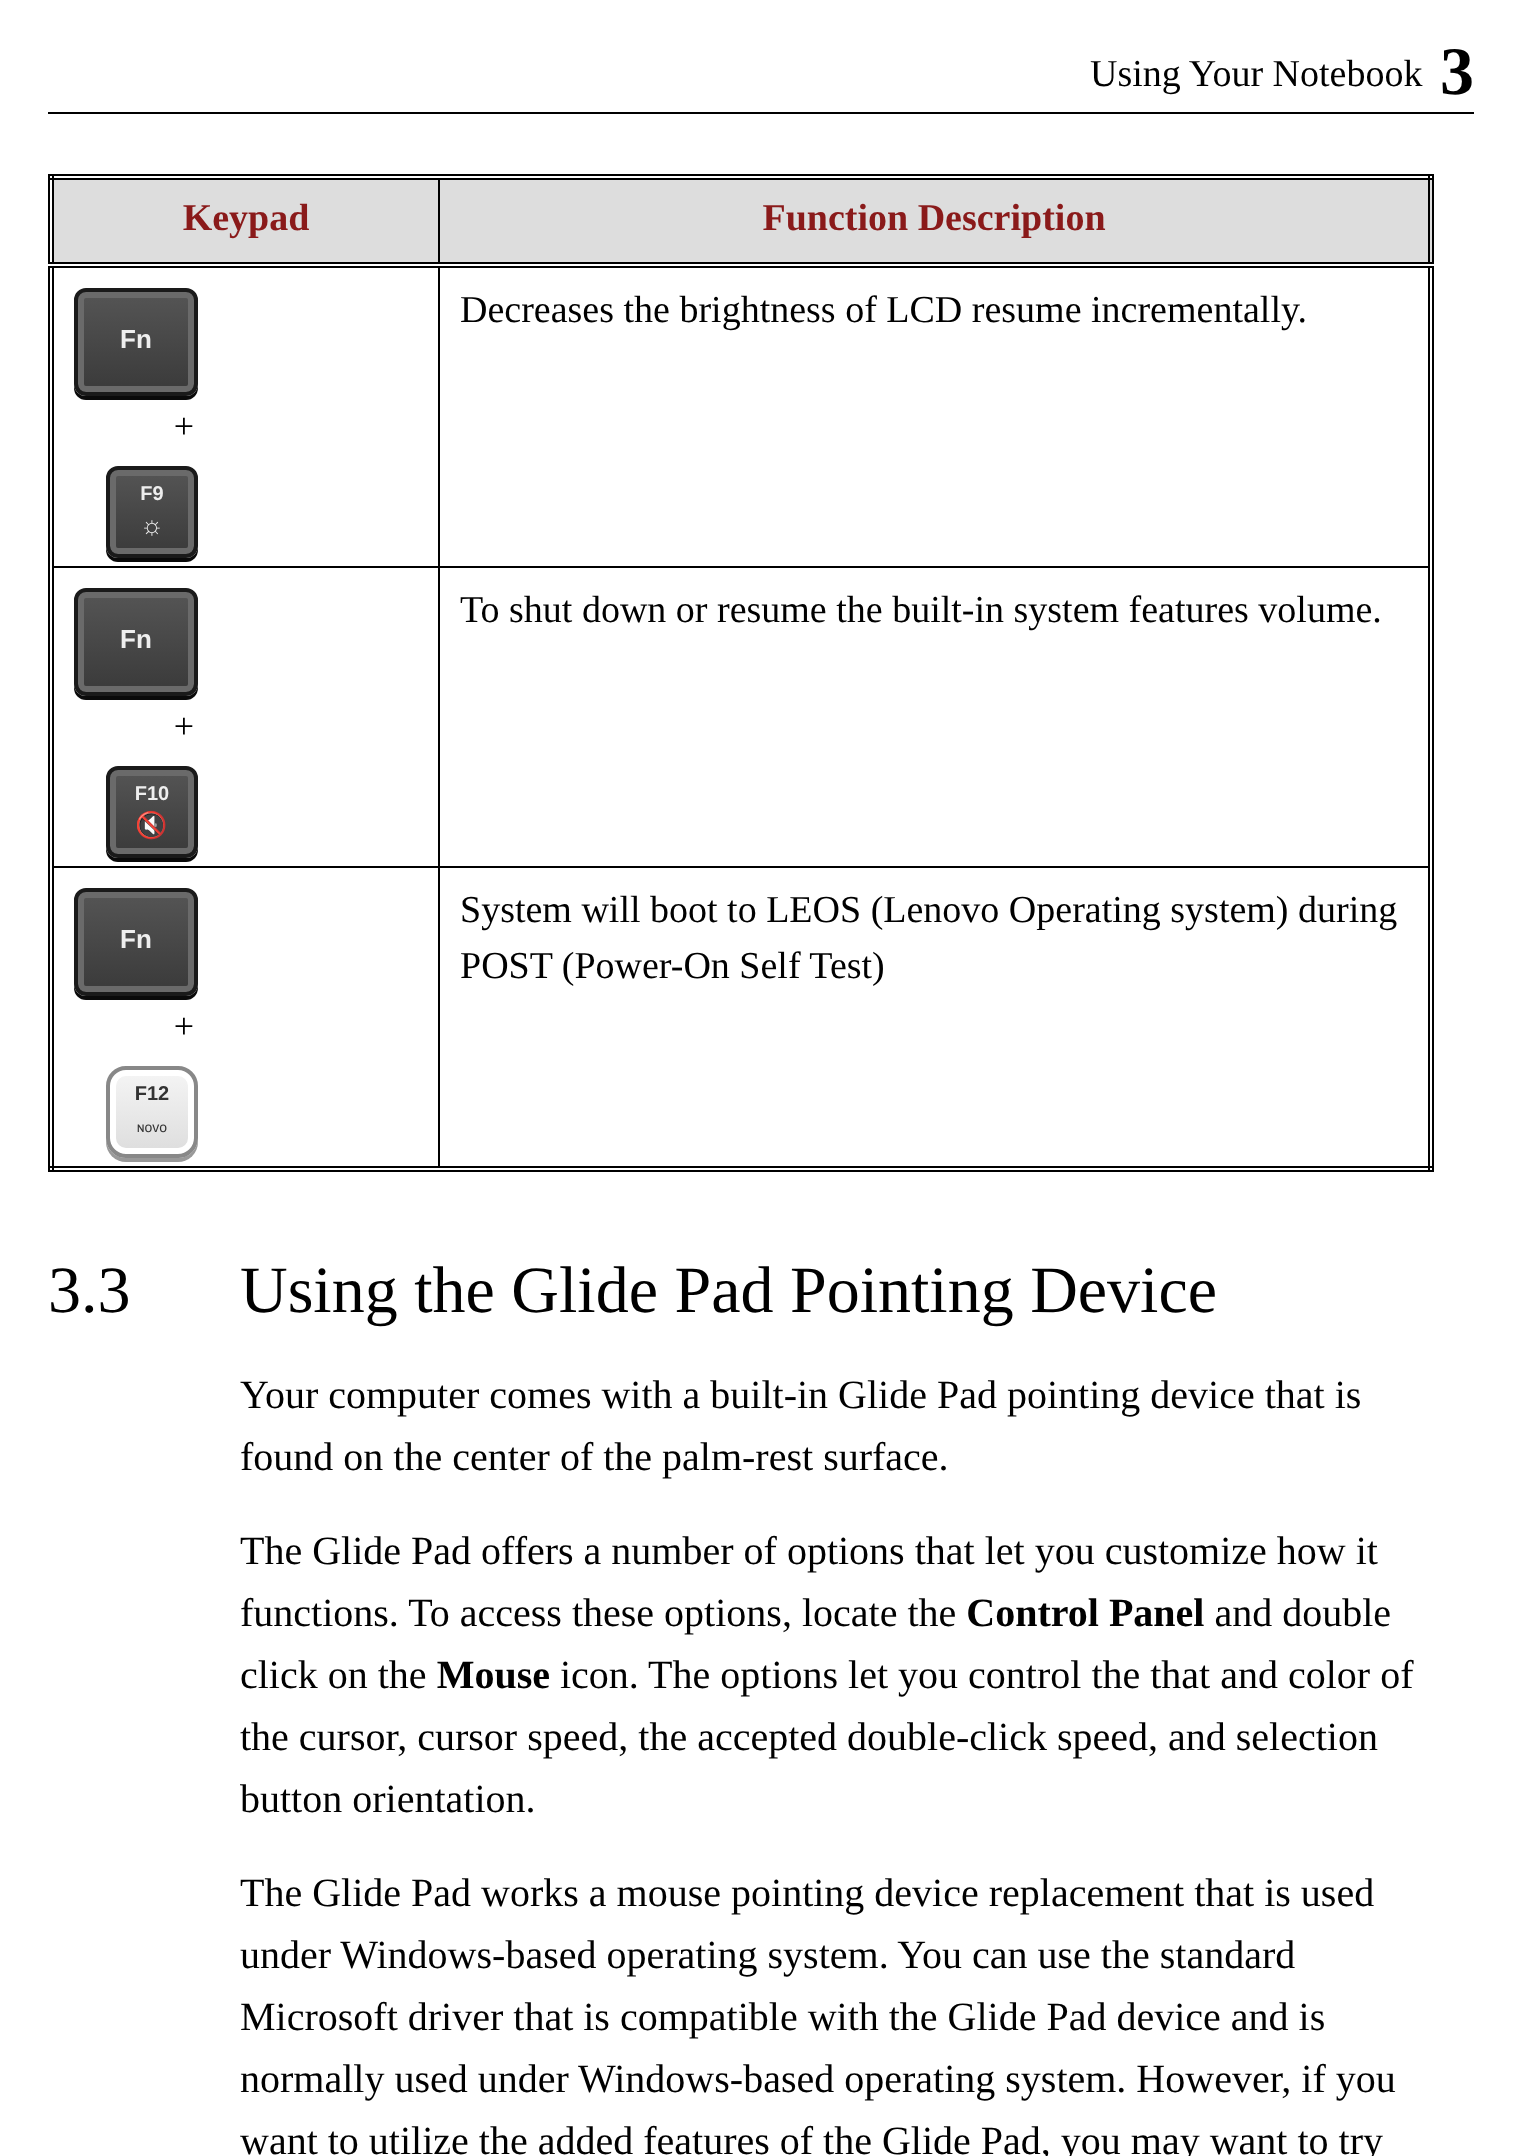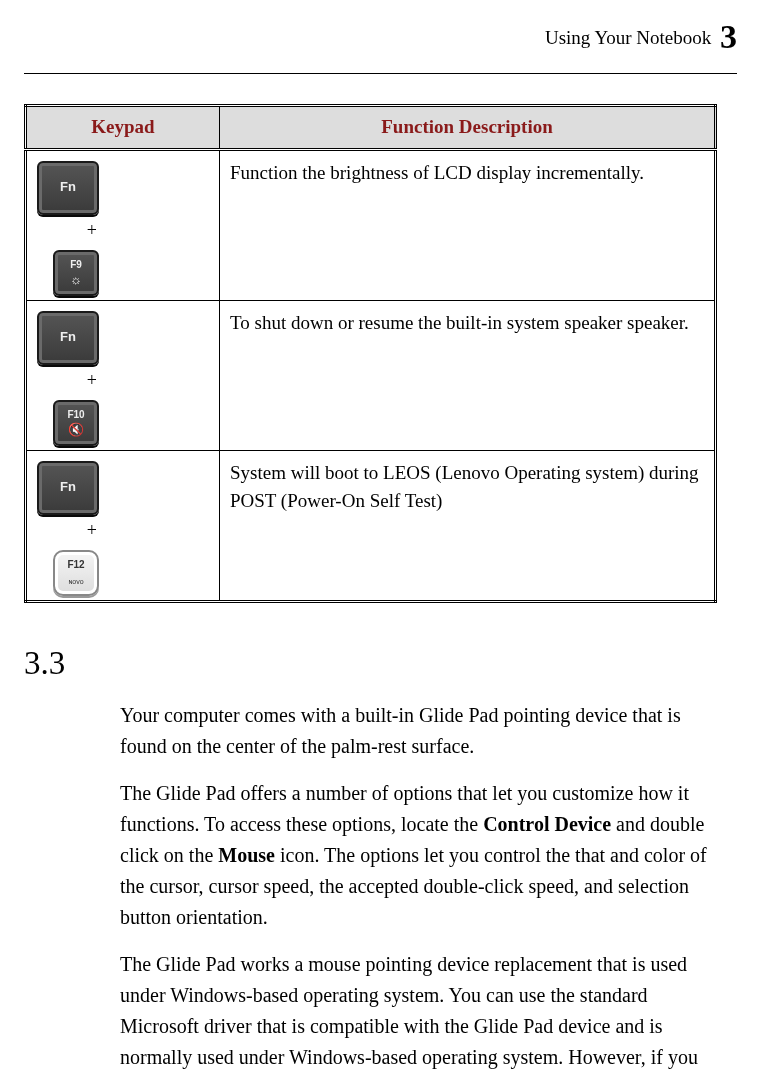--- a/index.html
+++ b/index.html
@@ -17,21 +17,21 @@
     padding: 18px 24px 0 24px;
     box-sizing: border-box;
     height: 100%;
     display: flex;
     flex-direction: column;
   }
   .running-head {
     text-align: right;
     font-size: 19px;
     border-bottom: 1.5px solid #000;
-    padding-bottom: 17px;
+    padding-bottom: 0;
     margin-bottom: 30px;
   }
   .running-head .chapnum {
     font-size: 34px;
     font-weight: bold;
     vertical-align: -4px;
     margin-left: 4px;
   }
   .content {
     flex: 1;
@@ -174,36 +174,36 @@
                 <span class="keycap">
                   <span class="lbl-main">Fn</span>
                 </span>
                 <span class="plus">+</span>
                 <span class="keycap small">
                   <span class="lbl-top">F9</span>
                   <span class="icon">☼</span>
                 </span>
               </span>
             </td>
-            <td>Function the brightness of LCD display incrementally.</td>
+            <td>Decreases the brightness of LCD resume incrementally.</td>
           </tr>
           <tr>
             <td class="keycell">
               <span class="keycap-group">
                 <span class="keycap">
                   <span class="lbl-main">Fn</span>
                 </span>
                 <span class="plus">+</span>
                 <span class="keycap small">
                   <span class="lbl-top">F10</span>
                   <span class="icon">🔇</span>
                 </span>
               </span>
             </td>
-            <td>To shut down or resume the built-in system speaker speaker.</td>
+            <td>To shut down or resume the built-in system features volume.</td>
           </tr>
           <tr>
             <td class="keycell">
               <span class="keycap-group">
                 <span class="keycap">
                   <span class="lbl-main">Fn</span>
                 </span>
                 <span class="plus">+</span>
                 <span class="keycap small light pillow">
                   <span class="lbl-top">F12</span>
@@ -212,24 +212,25 @@
               </span>
             </td>
             <td>System will boot to LEOS (Lenovo Operating system) during POST (Power-On Self Test)</td>
           </tr>
         </tbody>
       </table>
     </div>
 
     <h2 class="section">
       <span class="num">3.3</span>
+      <span>Using the Glide Pad Pointing Device</span>
     </h2>
 
     <div class="body-text">
       <p>Your computer comes with a built-in Glide Pad pointing device that is found on the center of the palm-rest surface.</p>
       <p>
-        <span>The Glide Pad offers a number of options that let you customize how it functions. To access these options, locate the </span><b>Control Device</b><span> and double click on the </span><b>Mouse</b><span> icon. The options let you control the that and color of the cursor, cursor speed, the accepted double-click speed, and selection button orientation.</span>
+        <span>The Glide Pad offers a number of options that let you customize how it functions. To access these options, locate the </span><b>Control Panel</b><span> and double click on the </span><b>Mouse</b><span> icon. The options let you control the that and color of the cursor, cursor speed, the accepted double-click speed, and selection button orientation.</span>
       </p>
       <p>The Glide Pad works a mouse pointing device replacement that is used under Windows-based operating system. You can use the standard Microsoft driver that is compatible with the Glide Pad device and is normally used under Windows-based operating system. However, if you want to utilize the added features of the Glide Pad, you may want to try installing its own device driver that comes with added utilities for enhancing the function of the device.</p>
     </div>
   </div>
 
 </div>
 
 </body></html>

